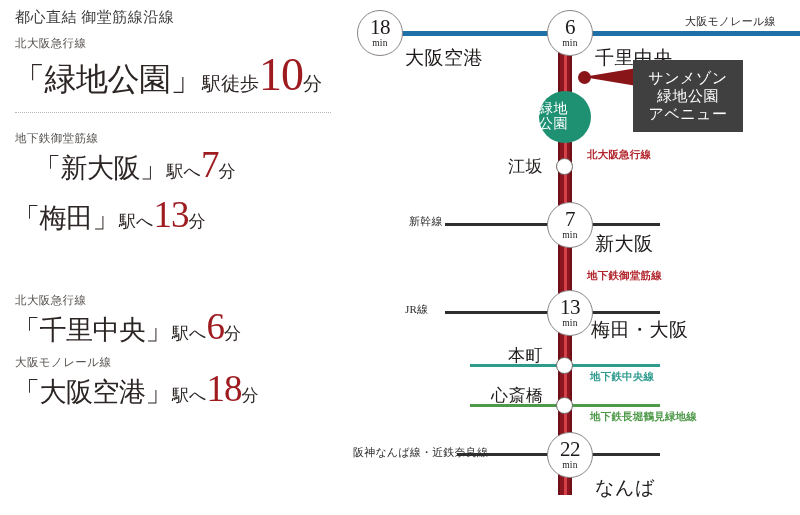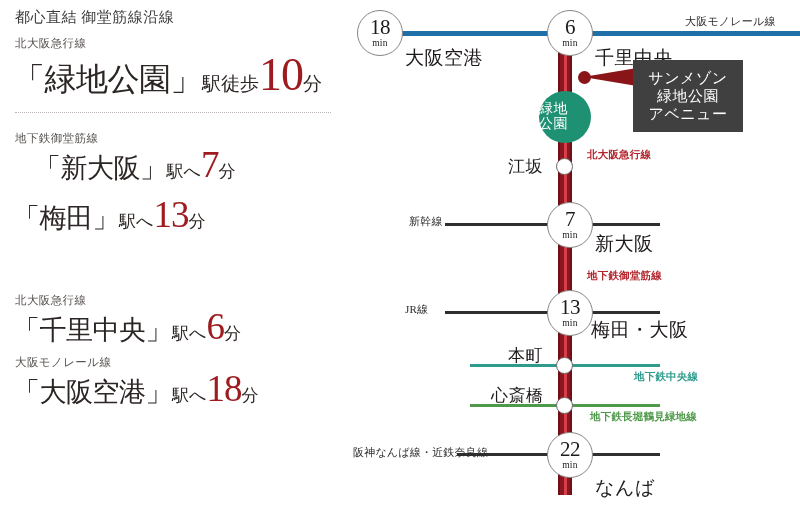--- a/index.html
+++ b/index.html
@@ -209,21 +209,21 @@
   .linename {
     position: absolute;
     font-family: "Liberation Sans", "DejaVu Sans", sans-serif;
     font-size: 10.5px;
     white-space: nowrap;
     letter-spacing: 0.2px;
     font-weight: bold;
   }
   .linename.dark  { color: #2b2b2b; font-weight: normal; font-family: "Liberation Serif","DejaVu Serif",serif; font-size: 11px;}
   .linename.red   { color: #b2252c; }
-  .linename.teal  { color: #2f9b8e; margin-left: 44px; }
+  .linename.teal  { color: #2f9b8e; }
   .linename.green { color: #4f9a4a; }
 
   
   #callout {
     position: absolute;
     background: #404040;
     display: flex;
     flex-direction: column;
     align-items: center;
     justify-content: center;

